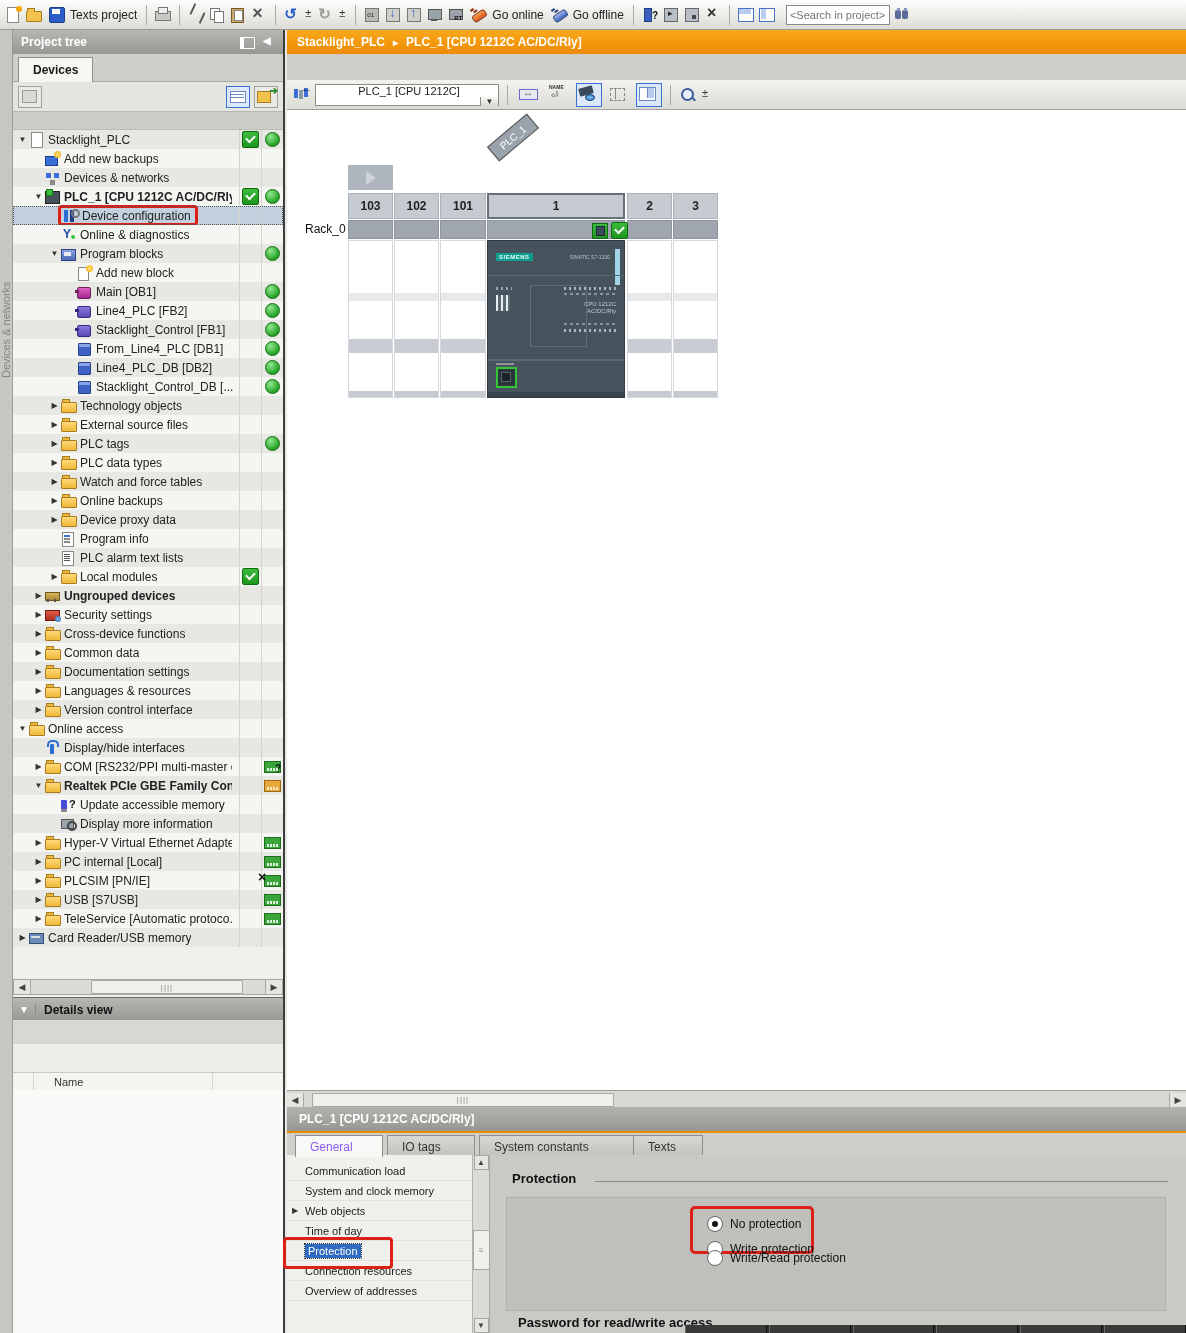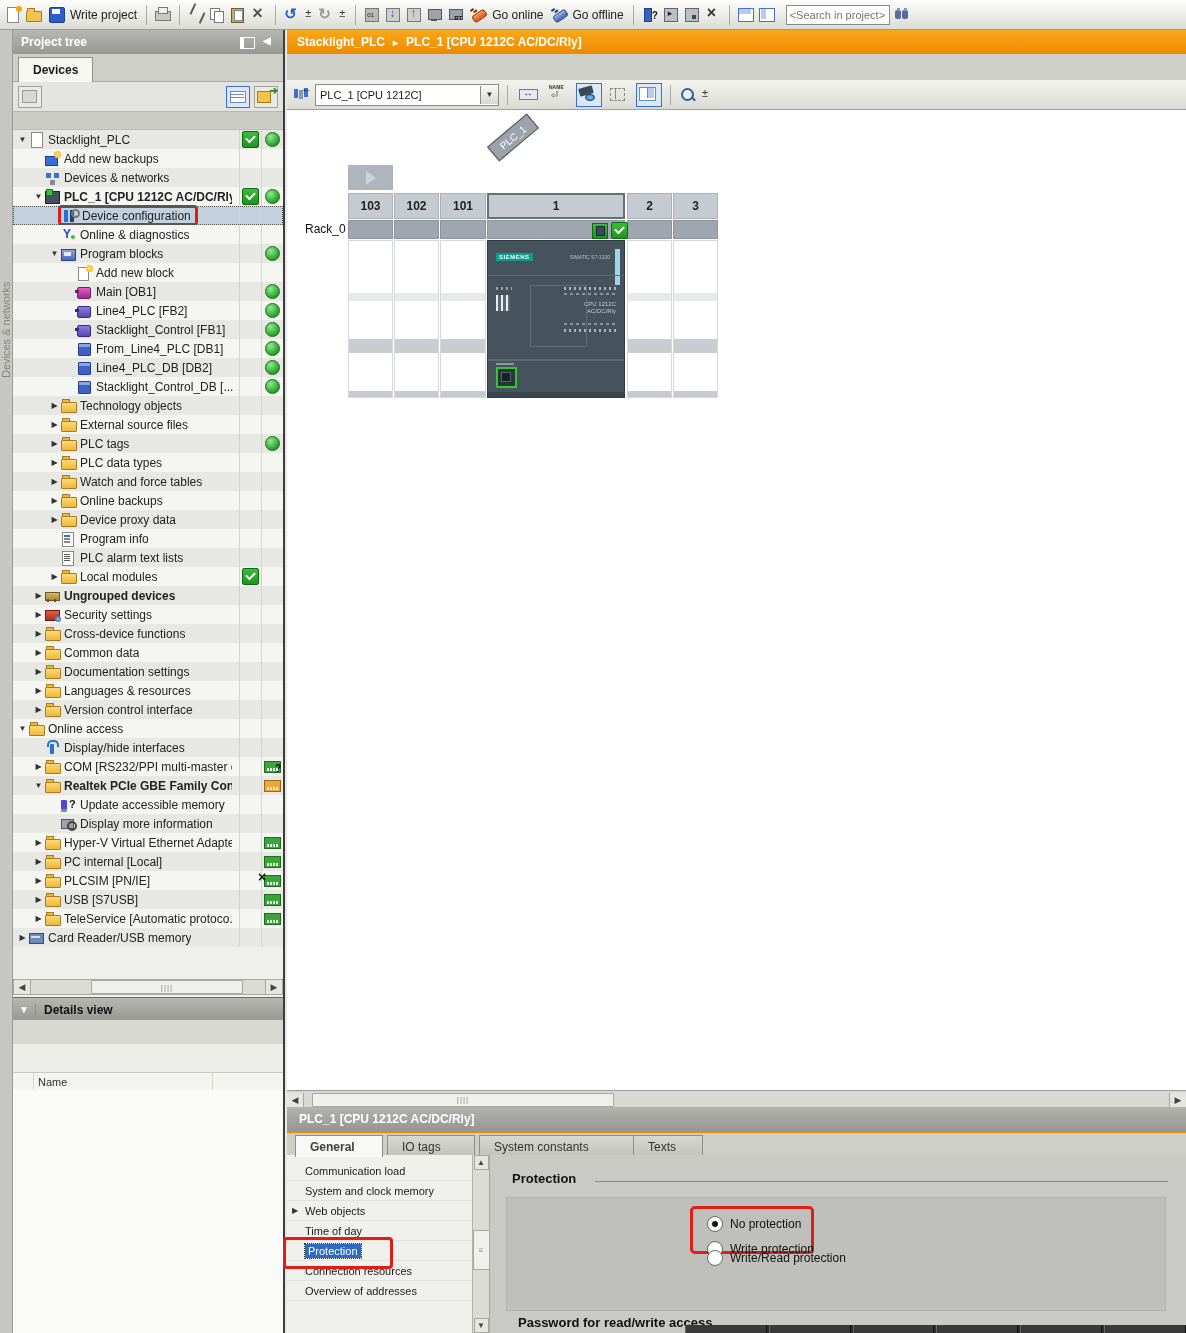--- a/index.html
+++ b/index.html
@@ -162,32 +162,32 @@
   
   .hscroll{height:16px;background:#dcdcd7;border:1px solid #a8a8a2;display:flex;align-items:center;box-sizing:border-box;}
   .hs-btn{width:16px;height:14px;background:#e6e6e1;border-right:1px solid #a8a8a2;font-size:9px;color:#444;display:flex;align-items:center;justify-content:center;flex:none;}
   .hs-btn.r{border-right:none;border-left:1px solid #a8a8a2;}
   .hs-thumb{height:12px;background:#efefeb;border:1px solid #a8a8a2;border-radius:1px;display:flex;align-items:center;justify-content:center;color:#888;font-size:8px;letter-spacing:1px;}
   #details-head{height:23px;background:linear-gradient(#b6b6b2,#979793);border-top:1px solid #6a6a66;display:flex;align-items:center;color:#fff;}
   #details-head .chev{width:22px;text-align:center;font-size:10px;border-right:1px solid #8a8a86;}
   #details-head .dtitle{font-weight:bold;font-size:12px;padding-left:8px;color:#111;}
   .name-row{height:17px;background:#f4f4f1;border-top:1px solid #c8c8c3;border-bottom:1px solid #c8c8c3;display:flex;align-items:center;font-size:11px;color:#333;}
   .name-row .nc1{width:20px;}
-  .name-row .nc2{flex:1;border-left:1px solid #d8d8d3;padding-left:4px;height:100%;display:flex;align-items:center;}
+  .name-row .nc2{flex:1;border-left:1px solid #d8d8d3;padding-left:20px;height:100%;display:flex;align-items:center;}
   .name-row .nc3{width:70px;border-left:1px solid #d8d8d3;height:100%;}
 
   
   #main{left:287px;top:30px;width:899px;height:1303px;background:#cdcdc8;}
   #crumbbar{left:0;top:0;width:899px;height:24px;background:linear-gradient(#f8a81c,#ee8a00);color:#fff;font-weight:bold;font-size:12px;display:flex;align-items:center;padding:0 10px;box-sizing:border-box;gap:8px;}
   #crumbbar .sep{font-size:10px;}
   #graygap{left:0;top:24px;width:899px;height:26px;background:#cfcfca;border-bottom:1px solid #b2b2ac;}
   #devtools{left:0;top:50px;width:899px;height:30px;background:linear-gradient(#f2f2ee,#dcdcd6);border-bottom:1px solid #a2a29c;display:flex;align-items:center;padding:0 6px;box-sizing:border-box;gap:4px;}
   .i-netsw::before{left:1px;top:3px;width:4px;height:9px;background:#3a6fd8;box-shadow:5px 1px #8898a8,10px -1px #3a6fd8;}
   .i-netsw::after{content:"←";left:8px;top:-4px;font-weight:bold;color:#222;}
-  #devselect{width:178px;height:20px;background:#fff;border:1px solid #8a8a86;display:flex;align-items:center;font-size:11px;padding-left:4px;position:relative;}
+  #devselect{width:178px;height:20px;background:#fff;border:1px solid #8a8a86;display:flex;align-items:center;font-size:11px;padding-left:4px;position:relative;flex-direction:column;}
   #devselect .dd{margin-left:auto;width:17px;height:18px;background:linear-gradient(#f8f8f6,#d8d8d2);border-left:1px solid #8a8a86;display:flex;align-items:center;justify-content:center;font-size:8px;color:#333;}
   .dbtn{width:24px;height:22px;background:transparent;border:1px solid transparent;position:relative;flex:none;}
   .dbtn.active{border:1px solid #3a6fd8;background:#dce8f8;}
   .i-ruler::before{left:2px;top:5px;width:17px;height:9px;background:#e8e8f2;border:1px solid #6a6ad0;}
   .i-ruler::after{content:"↔";left:6px;top:3px;font-size:10px;color:#333;}
   .i-name::before{content:"NAME";left:2px;top:0px;font-size:5px;font-weight:bold;color:#333;}
   .i-name::after{content:"⏎";left:4px;top:6px;font-size:9px;color:#555;}
   .i-peneye::before{left:2px;top:3px;width:14px;height:8px;background:#3a4a58;transform:rotate(-15deg);border-radius:1px;}
   .i-peneye::after{left:8px;top:10px;width:8px;height:5px;background:radial-gradient(#8ac8f0,#2a68b0);border-radius:50%;border:1px solid #1a4a80;}
   .i-grid2::before{left:3px;top:4px;width:13px;height:11px;border:1px dashed #888;}
@@ -230,21 +230,21 @@
   #cpu .bottomband{position:absolute;left:0;bottom:0;width:100%;height:5px;background:#39454d;}
 
   
   #canv-scroll{left:0;top:1060px;width:899px;height:17px;background:#d9d9d4;border-top:1px solid #9a9a96;display:flex;align-items:center;}
 
   
   #props{left:0;top:1077px;width:899px;height:226px;background:#c9c9c5;}
   #props-title{height:24px;background:linear-gradient(#b2b2ae,#969692);border-bottom:2px solid #ee8a00;color:#fff;font-weight:bold;font-size:12px;display:flex;align-items:center;padding:0 12px;}
   #props-tabs{height:24px;background:#cfcfca;position:relative;border-bottom:1px solid #9a9a96;}
   .ptab{position:absolute;top:2px;height:22px;padding:0 14px;background:linear-gradient(#d8d8d3,#c2c2bd);border:1px solid #8f8f8a;border-bottom:none;display:flex;align-items:center;font-size:12px;color:#333;}
-  .ptab.active{background:#f8f8f6;font-weight:bold;color:#404040;z-index:2;}
+  .ptab.active{background:#f8f8f6;font-weight:normal;color:#8b5cf6;z-index:2;}
   #props-body{position:absolute;left:0;top:48px;width:899px;height:178px;display:flex;}
   #pnav{width:186px;background:#f0f0ec;border-right:1px solid #b2b2ac;padding-top:6px;box-sizing:border-box;}
   .pnav-item{height:19px;display:flex;align-items:center;padding-left:18px;font-size:11px;color:#1a1a1a;position:relative;border-bottom:1px solid #e2e2dc;}
   .pnav-item .pexp{position:absolute;left:5px;font-size:8px;color:#333;}
   .pnav-item.sel .pl-text{background:#2d6ac0;color:#fff;outline:1px dotted #333;padding:1px 3px;}
   .pnav-annot{position:absolute;left:-4px;top:-4px;width:104px;height:26px;border:3px solid #dd1f18;border-radius:4px;z-index:5;}
   #pnav-scroll{width:17px;background:#dcdcd7;border-right:1px solid #a8a8a2;display:flex;flex-direction:column;align-items:center;box-sizing:border-box;}
   .vs-btn{width:15px;height:15px;background:#e6e6e1;border:1px solid #a8a8a2;font-size:8px;color:#444;display:flex;align-items:center;justify-content:center;box-sizing:border-box;}
   .vs-thumb{width:15px;height:38px;background:#efefeb;border:1px solid #a8a8a2;margin-top:60px;display:flex;align-items:center;justify-content:center;color:#888;font-size:8px;}
   #pcontent{flex:1;position:relative;background:#c9c9c5;}
@@ -262,21 +262,21 @@
 </head>
 <body>
 
 <div id="app">
 
   <div id="topbar" class="abs">
     <span class="ti i-new"></span>
     <span class="ti i-open"></span>
     <span class="tbtn">
         <span class="ti i-save"></span>
-        <span class="tlabel">Write project</span>
+        <span class="tlabel">Texts project</span>
       </span>
     <span class="tsep"></span>
     <span class="ti i-print"></span>
     <span class="tsep"></span>
     <span class="ti i-cut"></span>
     <span class="ti i-copy"></span>
     <span class="ti i-paste"></span>
     <span class="ti i-del"></span>
     <span class="tsep"></span>
     <span class="ti i-undo"></span>

